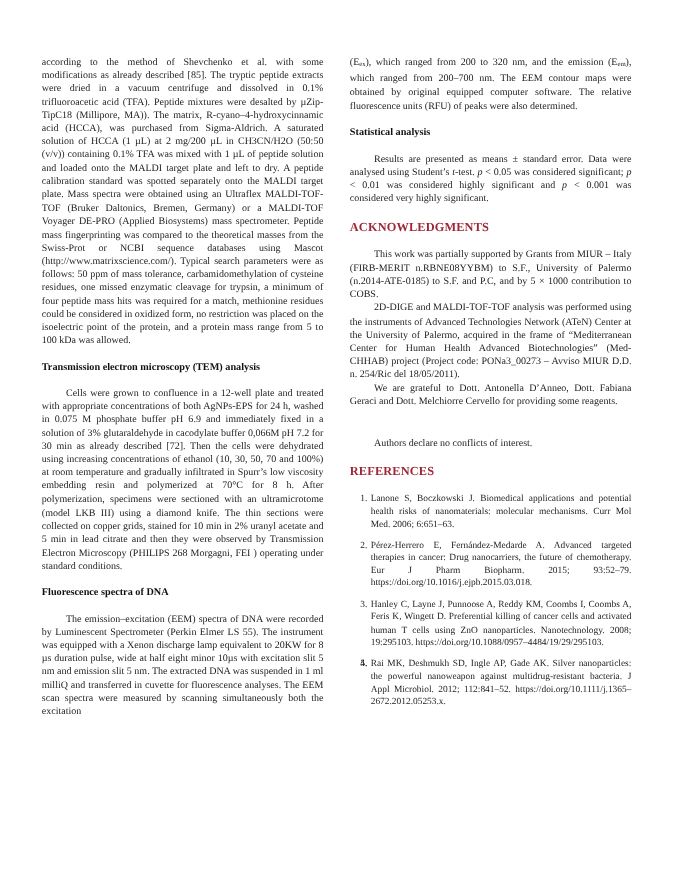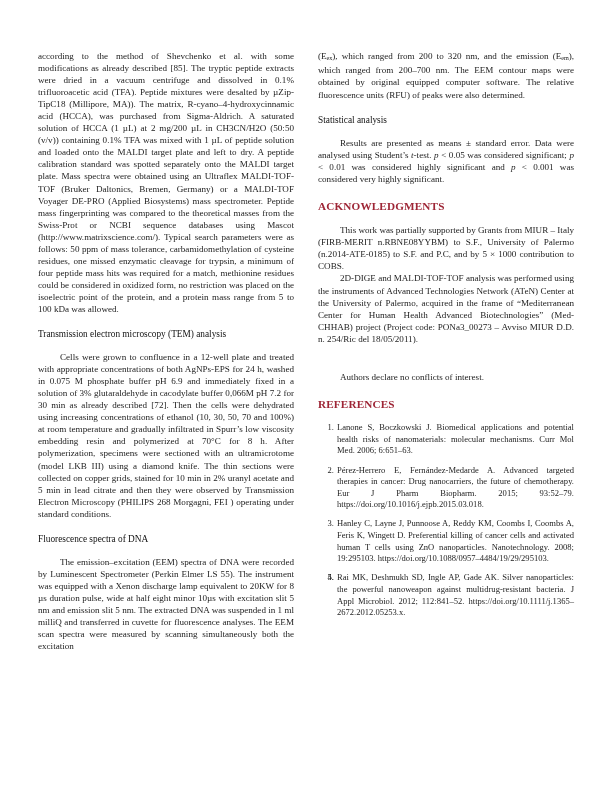--- a/index.html
+++ b/index.html
@@ -42,21 +42,21 @@
   p.body.indent {
     text-indent: 22px;
   }
   p.body.cont {
     text-indent: 0;
   }
   h3.subhead {
     margin: 0;
     font-size: 9.3px;
     line-height: 12.05px;
-    font-weight: normal;
+    font-weight: bold;
     color: #111111;
     text-align: left;
   }
   h2.section {
     margin: 0;
     font-size: 11.2px;
     line-height: 13.5px;
     font-weight: bold;
     color: #9e2636;
     letter-spacing: 0.15px;
@@ -172,20 +172,21 @@
       <p class="body indent"><span>Results are presented as means ± standard error. Data were analysed using Student’s </span><i>t</i><span>-test. </span><i>p</i><span> &lt; 0.05 was considered significant; </span><i>p</i><span> &lt; 0.01 was considered highly significant and </span><i>p</i><span> &lt; 0.001 was considered very highly significant.</span></p>
 
       <div class="sp-lg"></div>
 
       <h2 class="section">ACKNOWLEDGMENTS</h2>
 
       <div class="sp-sm"></div>
 
       <p class="body indent">This work was partially supported by Grants from MIUR – Italy (FIRB-MERIT n.RBNE08YYBM) to S.F., University of Palermo (n.2014-ATE-0185) to S.F. and P.C, and by 5 × 1000 contribution to COBS.</p>
       <p class="body indent">2D-DIGE and MALDI-TOF-TOF analysis was performed using the instruments of Advanced Technologies Network (ATeN) Center at the University of Palermo, acquired in the frame of “Mediterranean Center for Human Health Advanced Biotechnologies” (Med-CHHAB) project (Project code: PONa3_00273 – Avviso MIUR D.D. n. 254/Ric del 18/05/2011).</p>
+      <p class="body indent">We are grateful to Dott. Antonella D’Anneo, Dott. Fabiana Geraci and Dott. Melchiorre Cervello for providing some reagents.</p>
 
       <div class="sp-lg"></div>
 
 
       <div class="sp-sm"></div>
 
       <p class="body indent">Authors declare no conflicts of interest.</p>
 
       <div class="sp-lg"></div>
 

